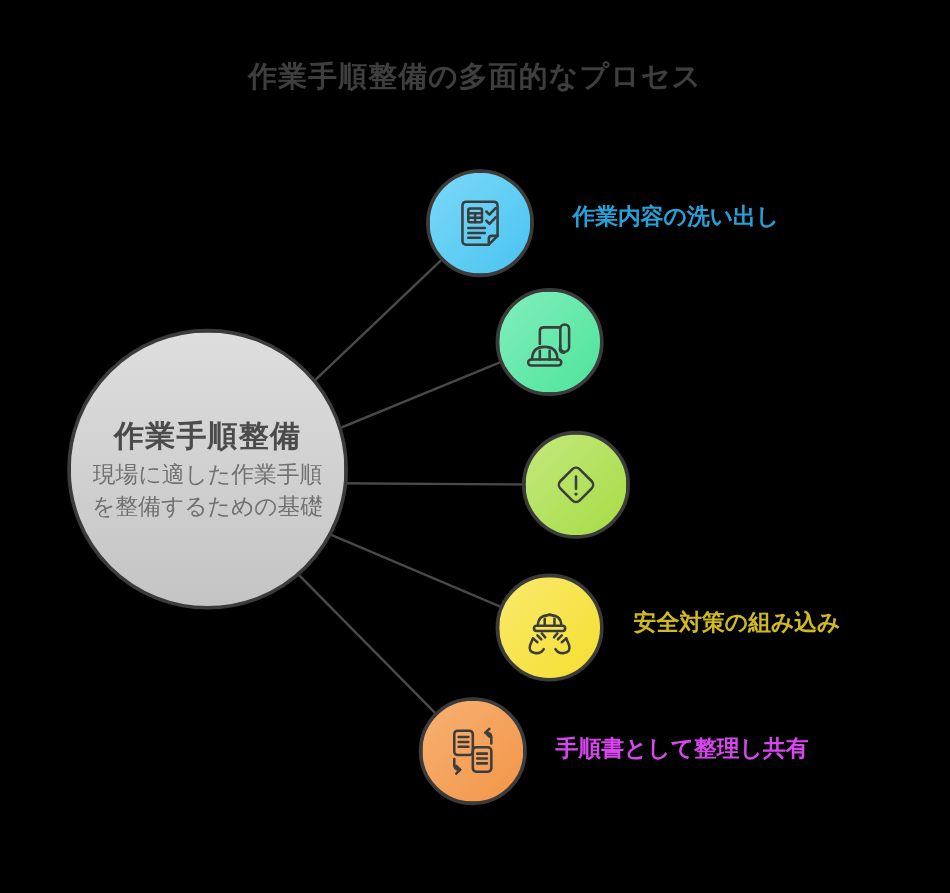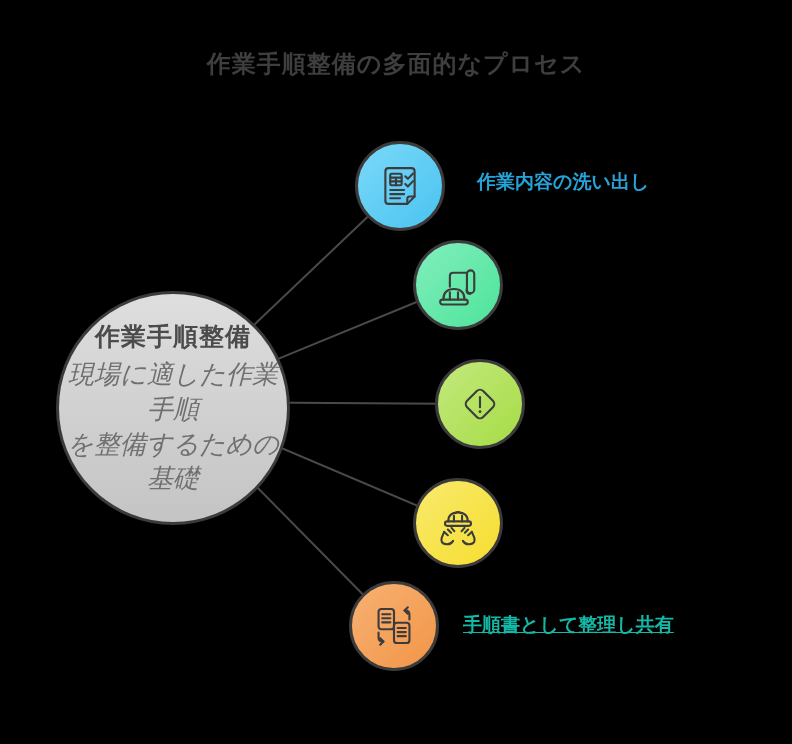--- a/index.html
+++ b/index.html
@@ -19,36 +19,36 @@
     font-size: 24px;
     font-weight: bold;
     letter-spacing: 1px;
     color: #3e3e3e;
   }
   .connectors { position: absolute; left: 0; top: 0; z-index: 1; }
   .connectors line { stroke: #4a4a4a; stroke-width: 2; }
 
   .center-circle {
     position: absolute;
-    left: 56px; top: 291px;
+    left: 56px; top: 274px;
     width: 234px; height: 234px;
     box-sizing: border-box;
     border: 3px solid #3b3b3b;
     border-radius: 50%;
     background: linear-gradient(180deg, var(--ctop, #dedede), var(--cbot, #c4c4c4));
     display: flex;
     flex-direction: column;
     align-items: center;
     justify-content: center;
     gap: 4px;
     text-align: center;
     z-index: 2;
   }
   .center-title { font-size: 25px; font-weight: bold; color: #4b4b4b; letter-spacing: 1px; }
-  .center-subtitle { font-size: 26px; line-height: 1.33; color: #707070; white-space: pre-line; font-style: italic; }
+  .center-subtitle { font-size: 19px; line-height: 1.33; color: #707070; white-space: pre-line; }
 
   .node {
     position: absolute;
     width: 90px; height: 90px;
     box-sizing: border-box;
     border: 3px solid #3b3b3b;
     border-radius: 50%;
     background: linear-gradient(135deg, var(--c1, #ccc), var(--c2, #999));
     display: flex;
     align-items: center;
@@ -143,28 +143,29 @@
       <path d="M28 20 q4 -3 8 0"></path>
       <path d="M20 30 q0 -11 12 -11 q12 0 12 11"></path>
       <path d="M27 23 v7 M37 23 v7"></path>
       <rect x="16" y="30" width="32" height="5.5" rx="2.75"></rect>
       <path d="M15 43 l-3 7 q-2 7 5 8 q6 1 9 -4"></path>
       <path d="M15 43 l4.5 4 M19.5 40 l4 4 M24 38 l3.5 4"></path>
       <path d="M49 43 l3 7 q2 7 -5 8 q-6 1 -9 -4"></path>
       <path d="M49 43 l-4.5 4 M44.5 40 l-4 4 M40 38 l-3.5 4"></path>
     </svg>
   </div>
+  <div class="node-label l3" style="color: rgb(209, 186, 30);">安全対策の組み込み</div>
 
   <div class="node n4" style="--c1: #f7b173; --c2: #f29547;">
     <svg viewBox="0 0 64 64">
       <rect x="13" y="11" width="19" height="25" rx="3.5"></rect>
       <path d="M17.5 17.5 h10 M17.5 22.5 h10 M17.5 27.5 h10"></path>
       <rect x="32" y="28" width="19" height="25" rx="3.5"></rect>
       <path d="M36.5 34.5 h10 M36.5 39.5 h10 M36.5 44.5 h10"></path>
       <path d="M51 24 v-6 q0 -5 -5 -5 h-1"></path>
       <path d="M49 9 l-4 4 l4 4"></path>
       <path d="M13 40 v6 q0 5 5 5 h1"></path>
       <path d="M15 47 l4 4 l-4 4"></path>
     </svg>
   </div>
-  <div class="node-label l4" style="color: #14b8a6; text-decoration: underline;">手順書として整理し共有</div>
+  <div class="node-label l4" style="color: #d946ef;">手順書として整理し共有</div>
 
 </div>
 
 </body></html>

